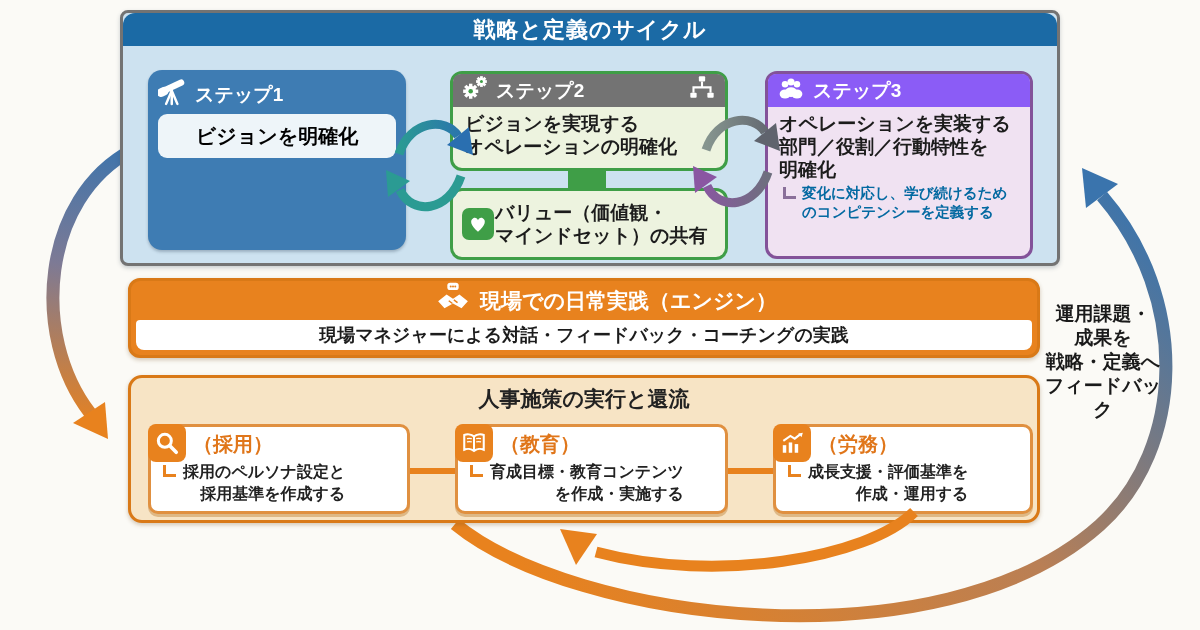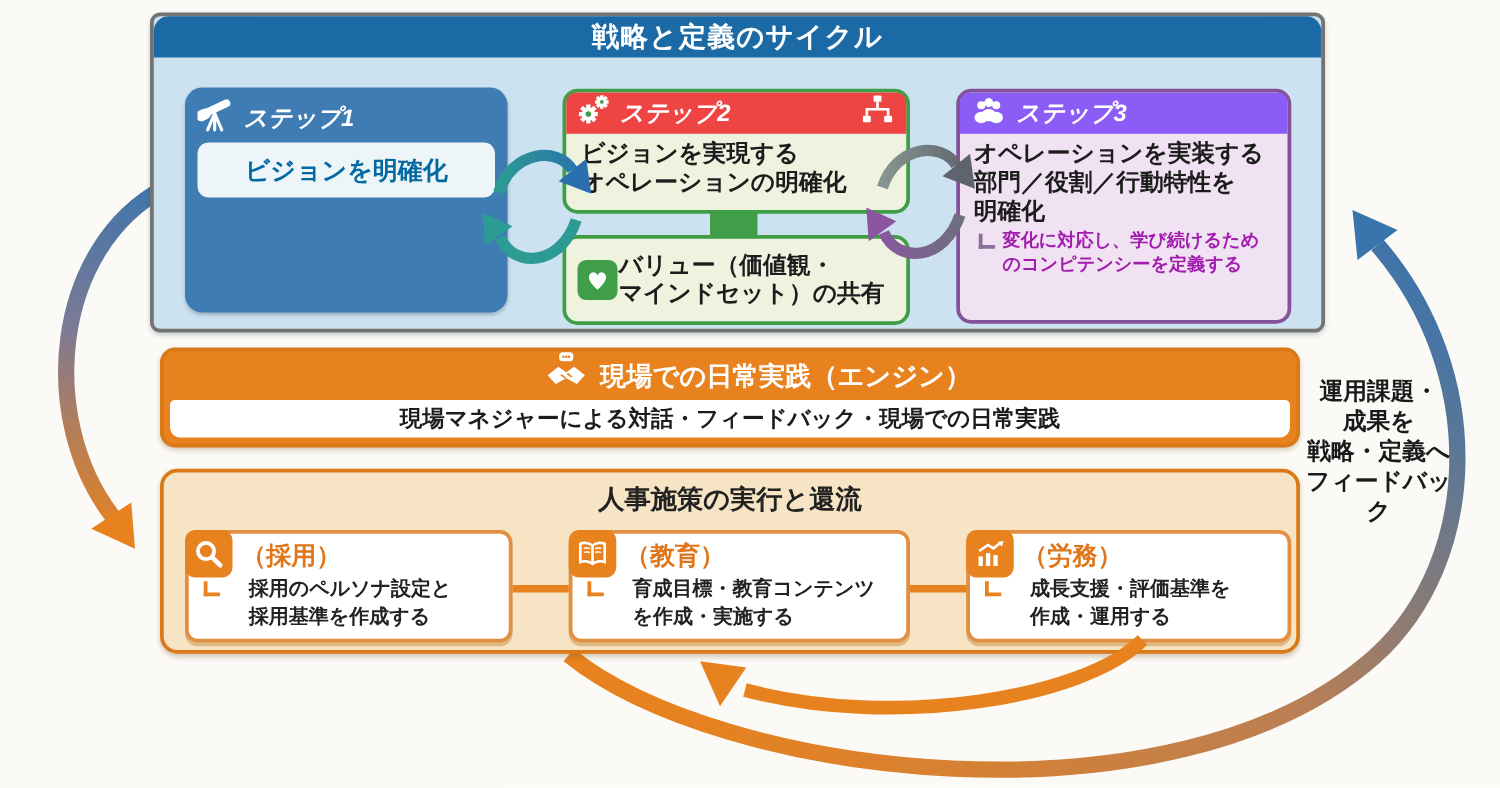--- a/index.html
+++ b/index.html
@@ -9,48 +9,48 @@
   .ml{white-space:pre-line;}
 
   
   .panel-strategy{position:absolute;left:120px;top:10px;width:940px;height:256px;
     background:#cde2f0;border:3px solid #737373;border-radius:8px;box-sizing:border-box;
     box-shadow:0 2px 4px rgba(50,70,90,.25);}
   .ps-header{position:absolute;left:0;top:0;right:0;height:33px;background:#1b6aa5;
     border-radius:12px 12px 0 0;display:flex;align-items:center;justify-content:center;
     color:#fff;font-weight:bold;font-size:22px;letter-spacing:1px;}
   .step-head{display:flex;align-items:center;gap:7px;padding:7px 10px 0 10px;
-    color:#fff;font-weight:bold;font-size:19px;font-style:italic;}
+    color:#fff;font-weight:bold;font-size:19px;}
   .step1{position:absolute;left:25px;top:57px;width:258px;height:180px;background:#3e7cb3;
     border-radius:14px;box-shadow:0 2px 3px rgba(40,60,80,.3);}
   .step1-body{position:absolute;left:10px;top:44px;width:238px;height:44px;background:#eef5f9;
     border-radius:9px;display:flex;align-items:center;justify-content:center;
-    font-weight:bold;font-size:20px;color:#0369a1;}
+    font-weight:bold;font-size:20px;color:#000000;}
   .step2{position:absolute;left:327px;top:58px;width:278px;height:100px;background:#edf3df;
     border:3px solid #3f9e47;border-radius:12px;box-sizing:border-box;}
-  .step2 .step-head{background:#ef4444;border-radius:8px 8px 0 0;height:33px;box-sizing:border-box;
+  .step2 .step-head{background:#737373;border-radius:8px 8px 0 0;height:33px;box-sizing:border-box;
     padding:0 8px;justify-content:flex-start;}
   .step2 .step-head .spacer{flex:1;}
   .step2-body{padding:5px 8px 0 12px;font-weight:bold;font-size:19px;line-height:23px;color:#1c1c1c;}
   .green-connector{position:absolute;left:445px;top:150px;width:38px;height:30px;background:#3f9e47;}
   .value-box{position:absolute;left:327px;top:175px;width:278px;height:72px;background:#edf3df;
     border:3px solid #3f9e47;border-radius:12px;box-sizing:border-box;
     display:flex;align-items:center;gap:1px;padding:0 6px 0 9px;}
   .heart-sq{width:32px;height:32px;min-width:32px;background:#3f9e47;border-radius:7px;
     display:flex;align-items:center;justify-content:center;}
   .value-text{font-weight:bold;font-size:19px;line-height:23px;color:#1c1c1c;}
   .step3{position:absolute;left:642px;top:58px;width:268px;height:188px;background:#f0e2f2;
     border:3px solid #835299;border-radius:12px;box-sizing:border-box;}
   .step3 .step-head{background:#8b5cf6;border-radius:8px 8px 0 0;height:33px;box-sizing:border-box;
     padding:0 8px;}
   .step3-body{padding:5px 8px 0 11px;font-weight:bold;font-size:19px;line-height:23px;color:#1c1c1c;}
   .subrow{display:flex;gap:6px;margin-top:3px;padding-left:4px;}
   .corner{display:inline-block;width:10px;height:9px;margin-top:3px;
     border-left:3px solid #8a6f9a;border-bottom:3px solid #8a6f9a;}
-  .sub-text{font-weight:bold;font-size:14.5px;line-height:19px;color:#a21caf;}
+  .sub-text{font-weight:bold;font-size:14.5px;line-height:19px;color:#0369a1;}
 
   
   .panel-engine{position:absolute;left:128px;top:278px;width:912px;height:80px;background:#e8821e;
     border:3px solid #d97917;border-radius:12px;box-sizing:border-box;
     box-shadow:0 2px 4px rgba(120,80,30,.3);}
   .pe-header{height:40px;display:flex;align-items:center;justify-content:center;gap:9px;
     color:#fff;font-weight:bold;font-size:21px;padding-left:44px;}
   .pe-body{position:absolute;left:5px;right:5px;bottom:5px;height:30px;background:#fff;
     border-radius:4px 4px 8px 8px;display:flex;align-items:center;justify-content:center;
     font-weight:bold;font-size:18px;color:#1c1c1c;}
@@ -58,21 +58,21 @@
   
   .panel-hr{position:absolute;left:128px;top:375px;width:912px;height:148px;background:#f7e4c5;
     border:3px solid #d97917;border-radius:14px;box-sizing:border-box;
     box-shadow:0 2px 4px rgba(120,80,30,.3);}
   .hr-title{text-align:center;padding-top:7px;font-weight:bold;font-size:21px;color:#222;}
   .hr-card{position:absolute;top:46px;height:90px;background:#fff;border:3px solid #e09040;
     border-radius:10px;box-sizing:border-box;box-shadow:0 3px 0 rgba(197,140,70,.5);}
   .hr-icon{position:absolute;left:-3px;top:-3px;width:38px;height:38px;background:#e8821e;
     border-radius:8px;display:flex;align-items:center;justify-content:center;}
   .hr-label{position:absolute;left:42px;top:4px;font-weight:bold;font-size:20px;color:#e0761a;}
-  .hr-text{position:absolute;left:12px;top:34px;display:flex;gap:23px;}
+  .hr-text{position:absolute;left:12px;top:34px;display:flex;gap:7px;text-align:right;}
   .hr-text .corner{border-color:#e8821e;margin-top:4px;}
   .hr-text .t{font-weight:bold;font-size:16px;line-height:22px;color:#222;}
   .hr-connector{position:absolute;top:90px;height:6px;background:#e8821e;}
 
   
   .label-right{position:absolute;left:1038px;top:302px;width:130px;text-align:center;
     font-weight:bold;font-size:19px;line-height:24px;color:#1a1a1a;}
   .label-bottom{position:absolute;left:635px;top:530px;width:230px;text-align:center;
     font-weight:bold;font-size:20px;color:#1a1a1a;}
 </style>
@@ -214,21 +214,21 @@
             <circle cx="10.4" cy="3.1" r="0.7"></circle>
               <circle cx="12" cy="3.1" r="0.7"></circle>
               <circle cx="13.6" cy="3.1" r="0.7"></circle>
           </g>
           <path d="M1.5 13.5 L7.5 8.8 L12 11.8 L16.5 8.8 L22.5 13.5 L18 18.5 L12 15.2 L6 18.5 Z" fill="#fff"></path>
           <path d="M9 13.2 l2.6 2 M12.6 12.6 l2.6 2" stroke="#e8821e" stroke-width="1" fill="none"></path>
         </svg>
       </span>
       <span>現場での日常実践（エンジン）</span>
     </div>
-    <div class="pe-body">現場マネジャーによる対話・フィードバック・現場での日常実践</div>
+    <div class="pe-body">現場マネジャーによる対話・フィードバック・コーチングの実践</div>
   </section>
 
   <section class="panel-hr">
     <div class="hr-title">人事施策の実行と還流</div>
 
     <div class="hr-card" style="left:17px;width:262px;padding-left:10px;">
       <div class="hr-icon">
         <svg width="26" height="26" viewBox="0 0 24 24">
           <circle cx="10" cy="10" r="6" fill="none" stroke="#fff" stroke-width="2.8"></circle>
           <line x1="14.6" y1="14.6" x2="20.5" y2="20.5" stroke="#fff" stroke-width="3.4" stroke-linecap="round"></line>

